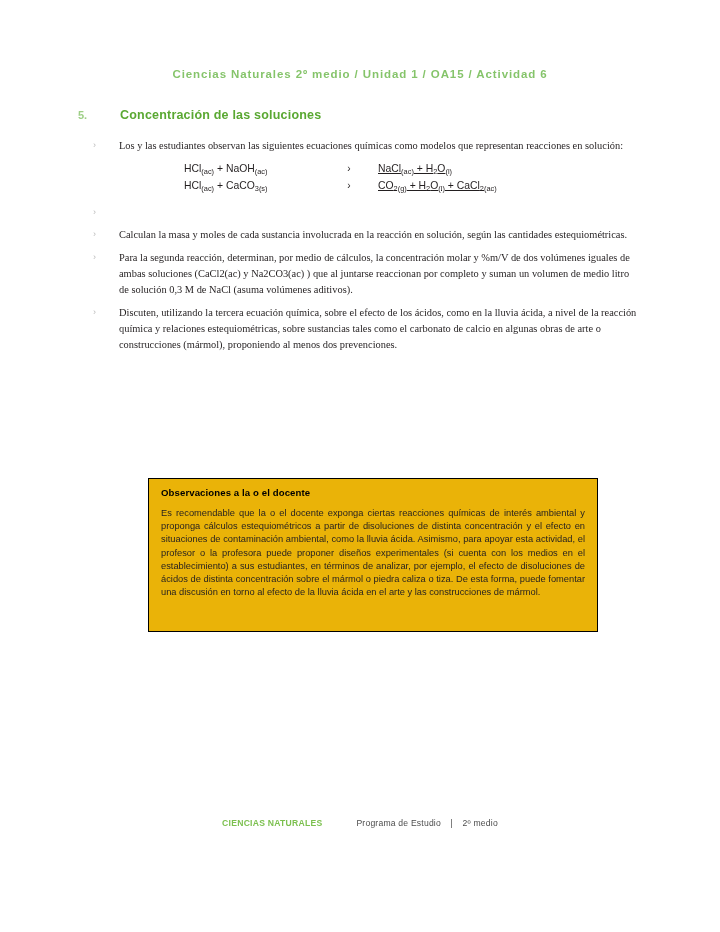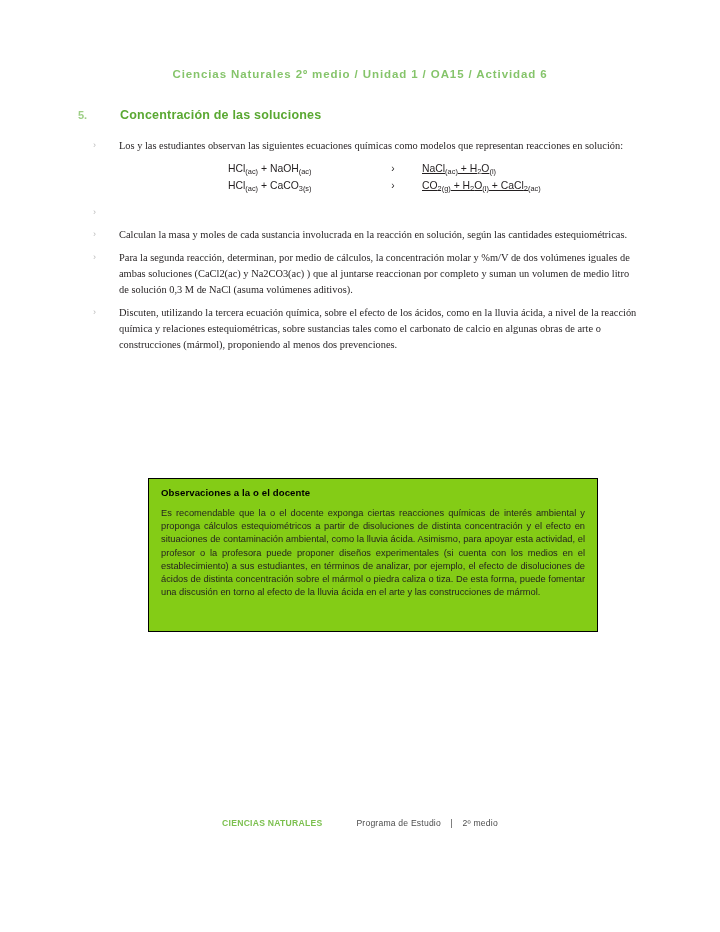--- a/index.html
+++ b/index.html
@@ -91,21 +91,20 @@
     margin: 8px 0 9px 0;
     padding-left: 91px;
   }
   .eq-row {
     display: flex;
     align-items: baseline;
     font-size: 10.4px;
     line-height: 14.5px;
     color: #231f20;
     white-space: nowrap;
-    margin-left: 44px;
   }
   .eq-left {
     width: 136px;
     flex: 0 0 136px;
   }
   .eq-arrow {
     width: 58px;
     flex: 0 0 58px;
     text-align: center;
     font-size: 10px;
@@ -122,21 +121,21 @@
   
   .obs-box {
     position: absolute;
     left: 148px;
     top: 478px;
     width: 450px;
     height: 154px;
     border: 1px solid #000000;
     box-sizing: border-box;
     padding: 8px 12px 8px 12px;
-    background: #84cc16;
+    background: #eab308;
   }
   .obs-title {
     font-size: 9.6px;
     font-weight: bold;
     color: #000000;
     margin-bottom: 9px;
     letter-spacing: 0.1px;
   }
   .obs-text {
     font-size: 9.3px;

